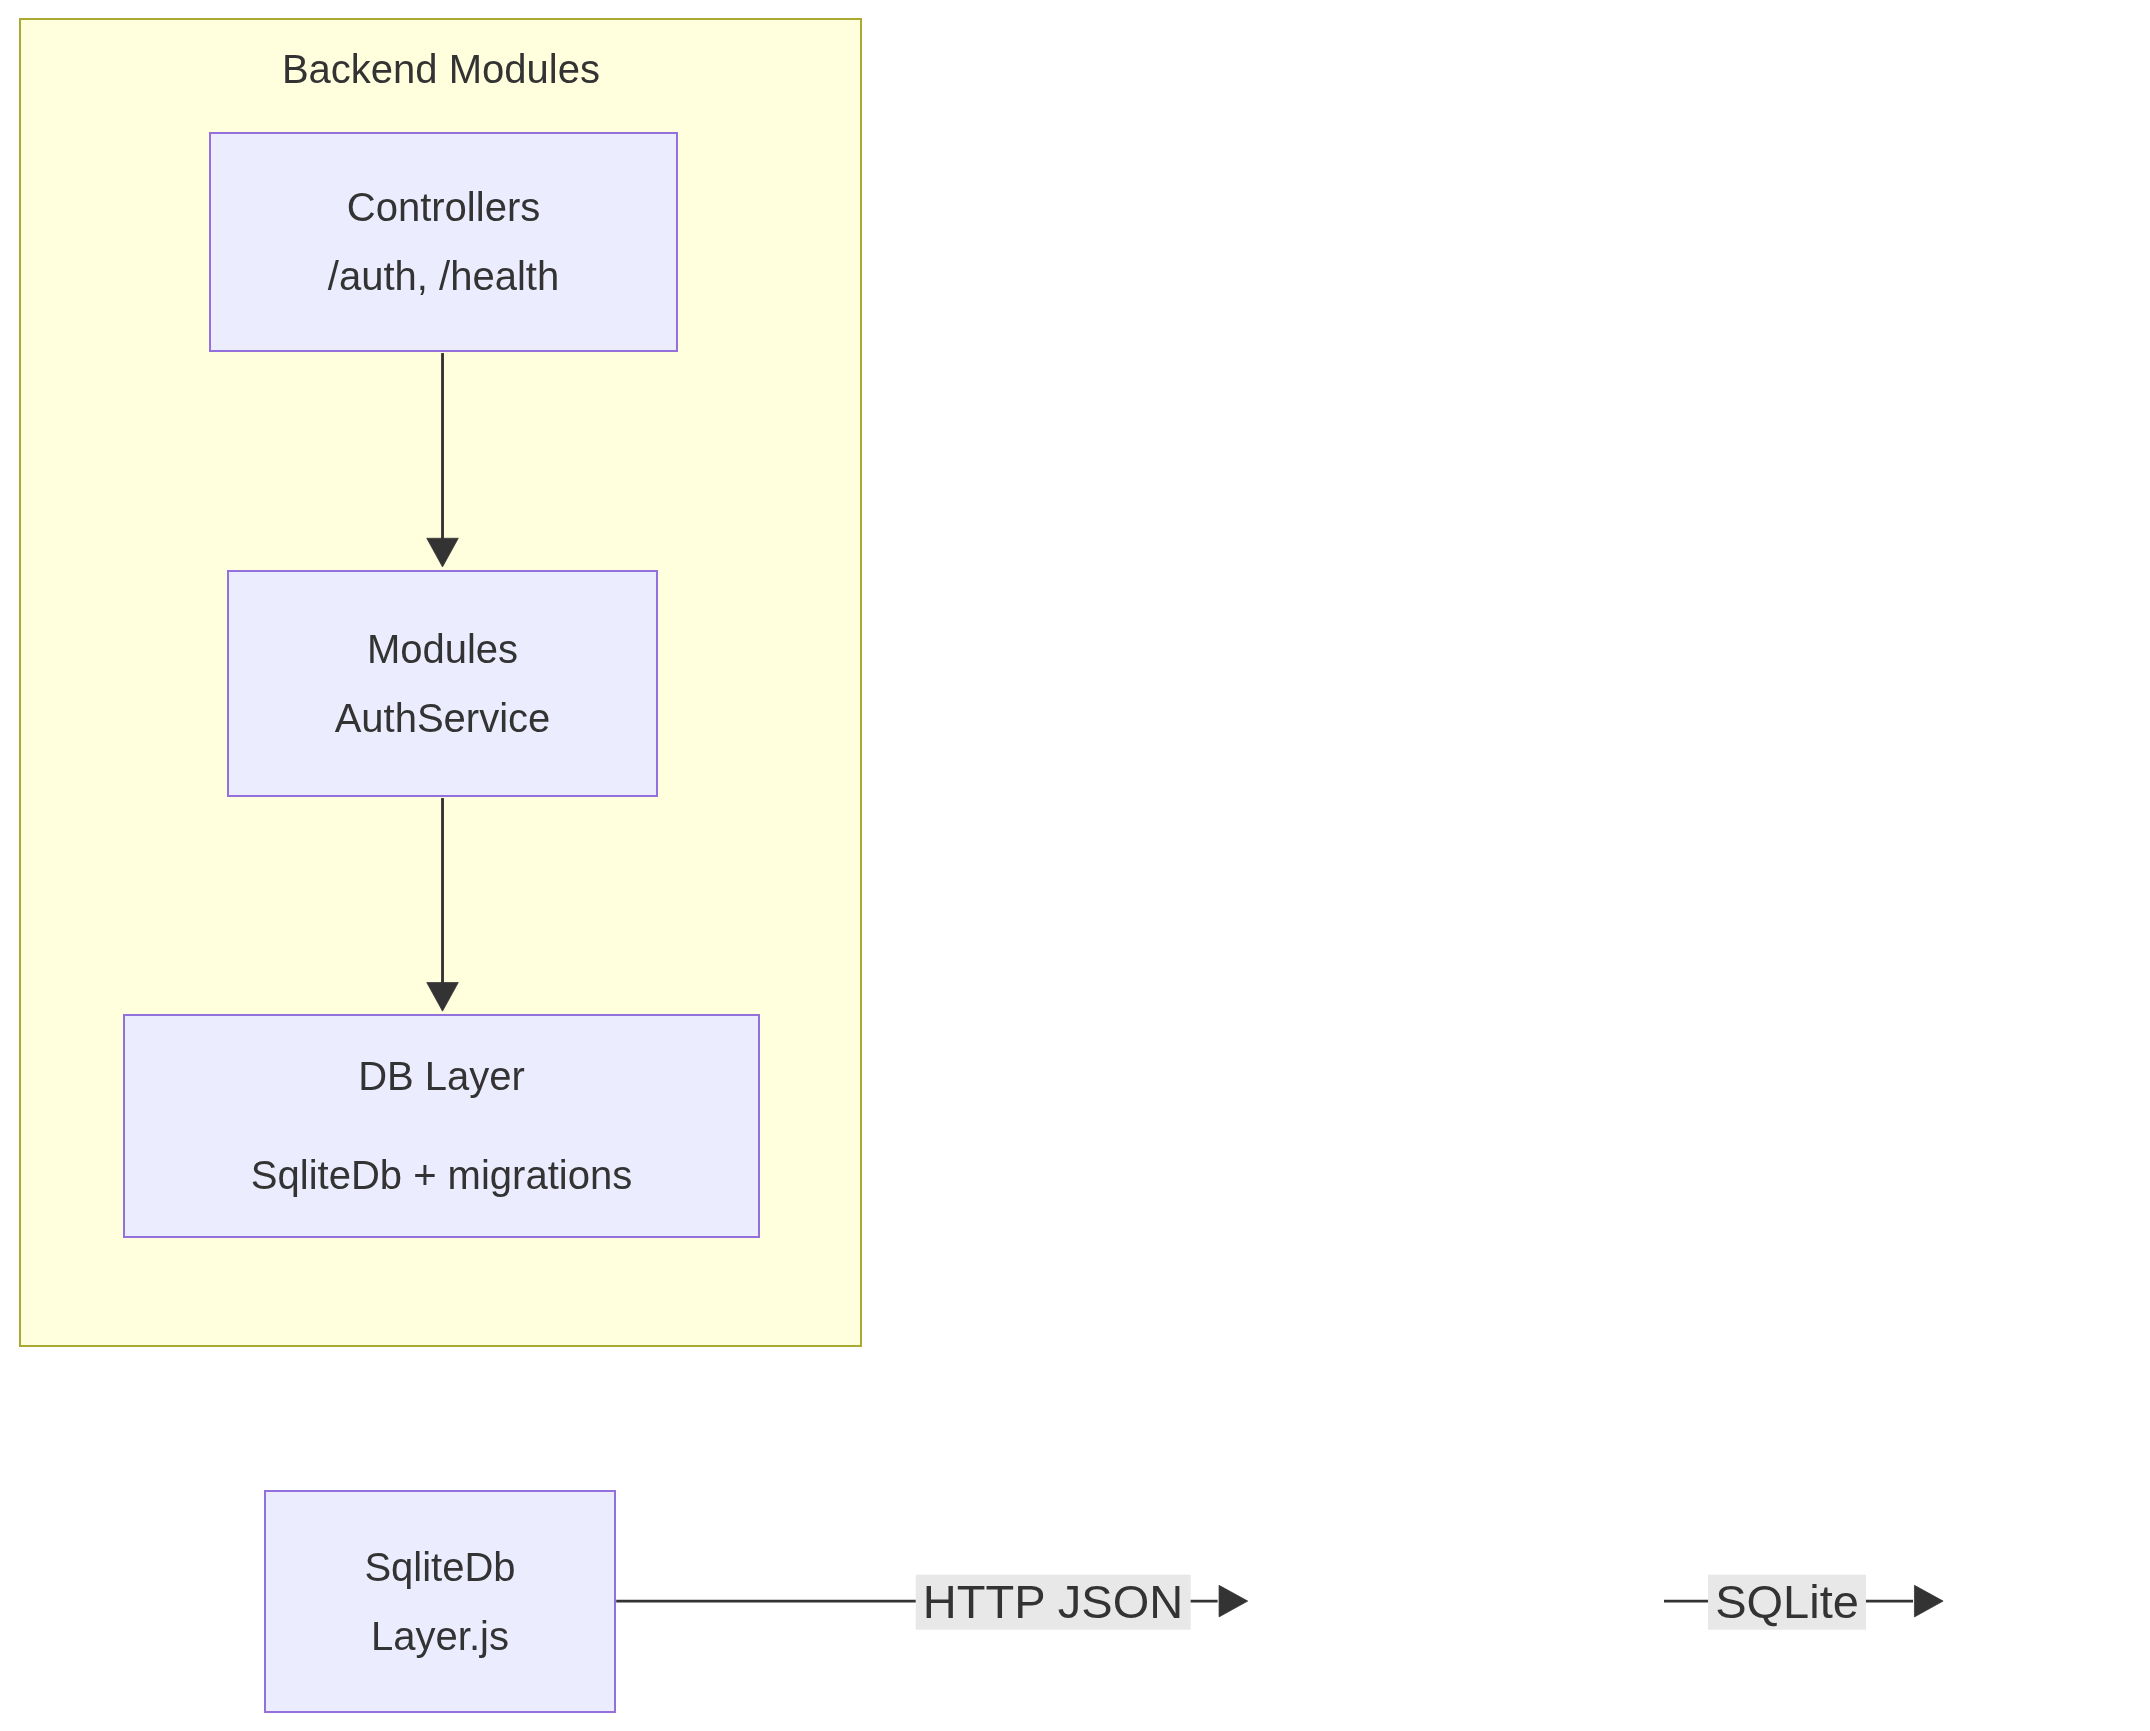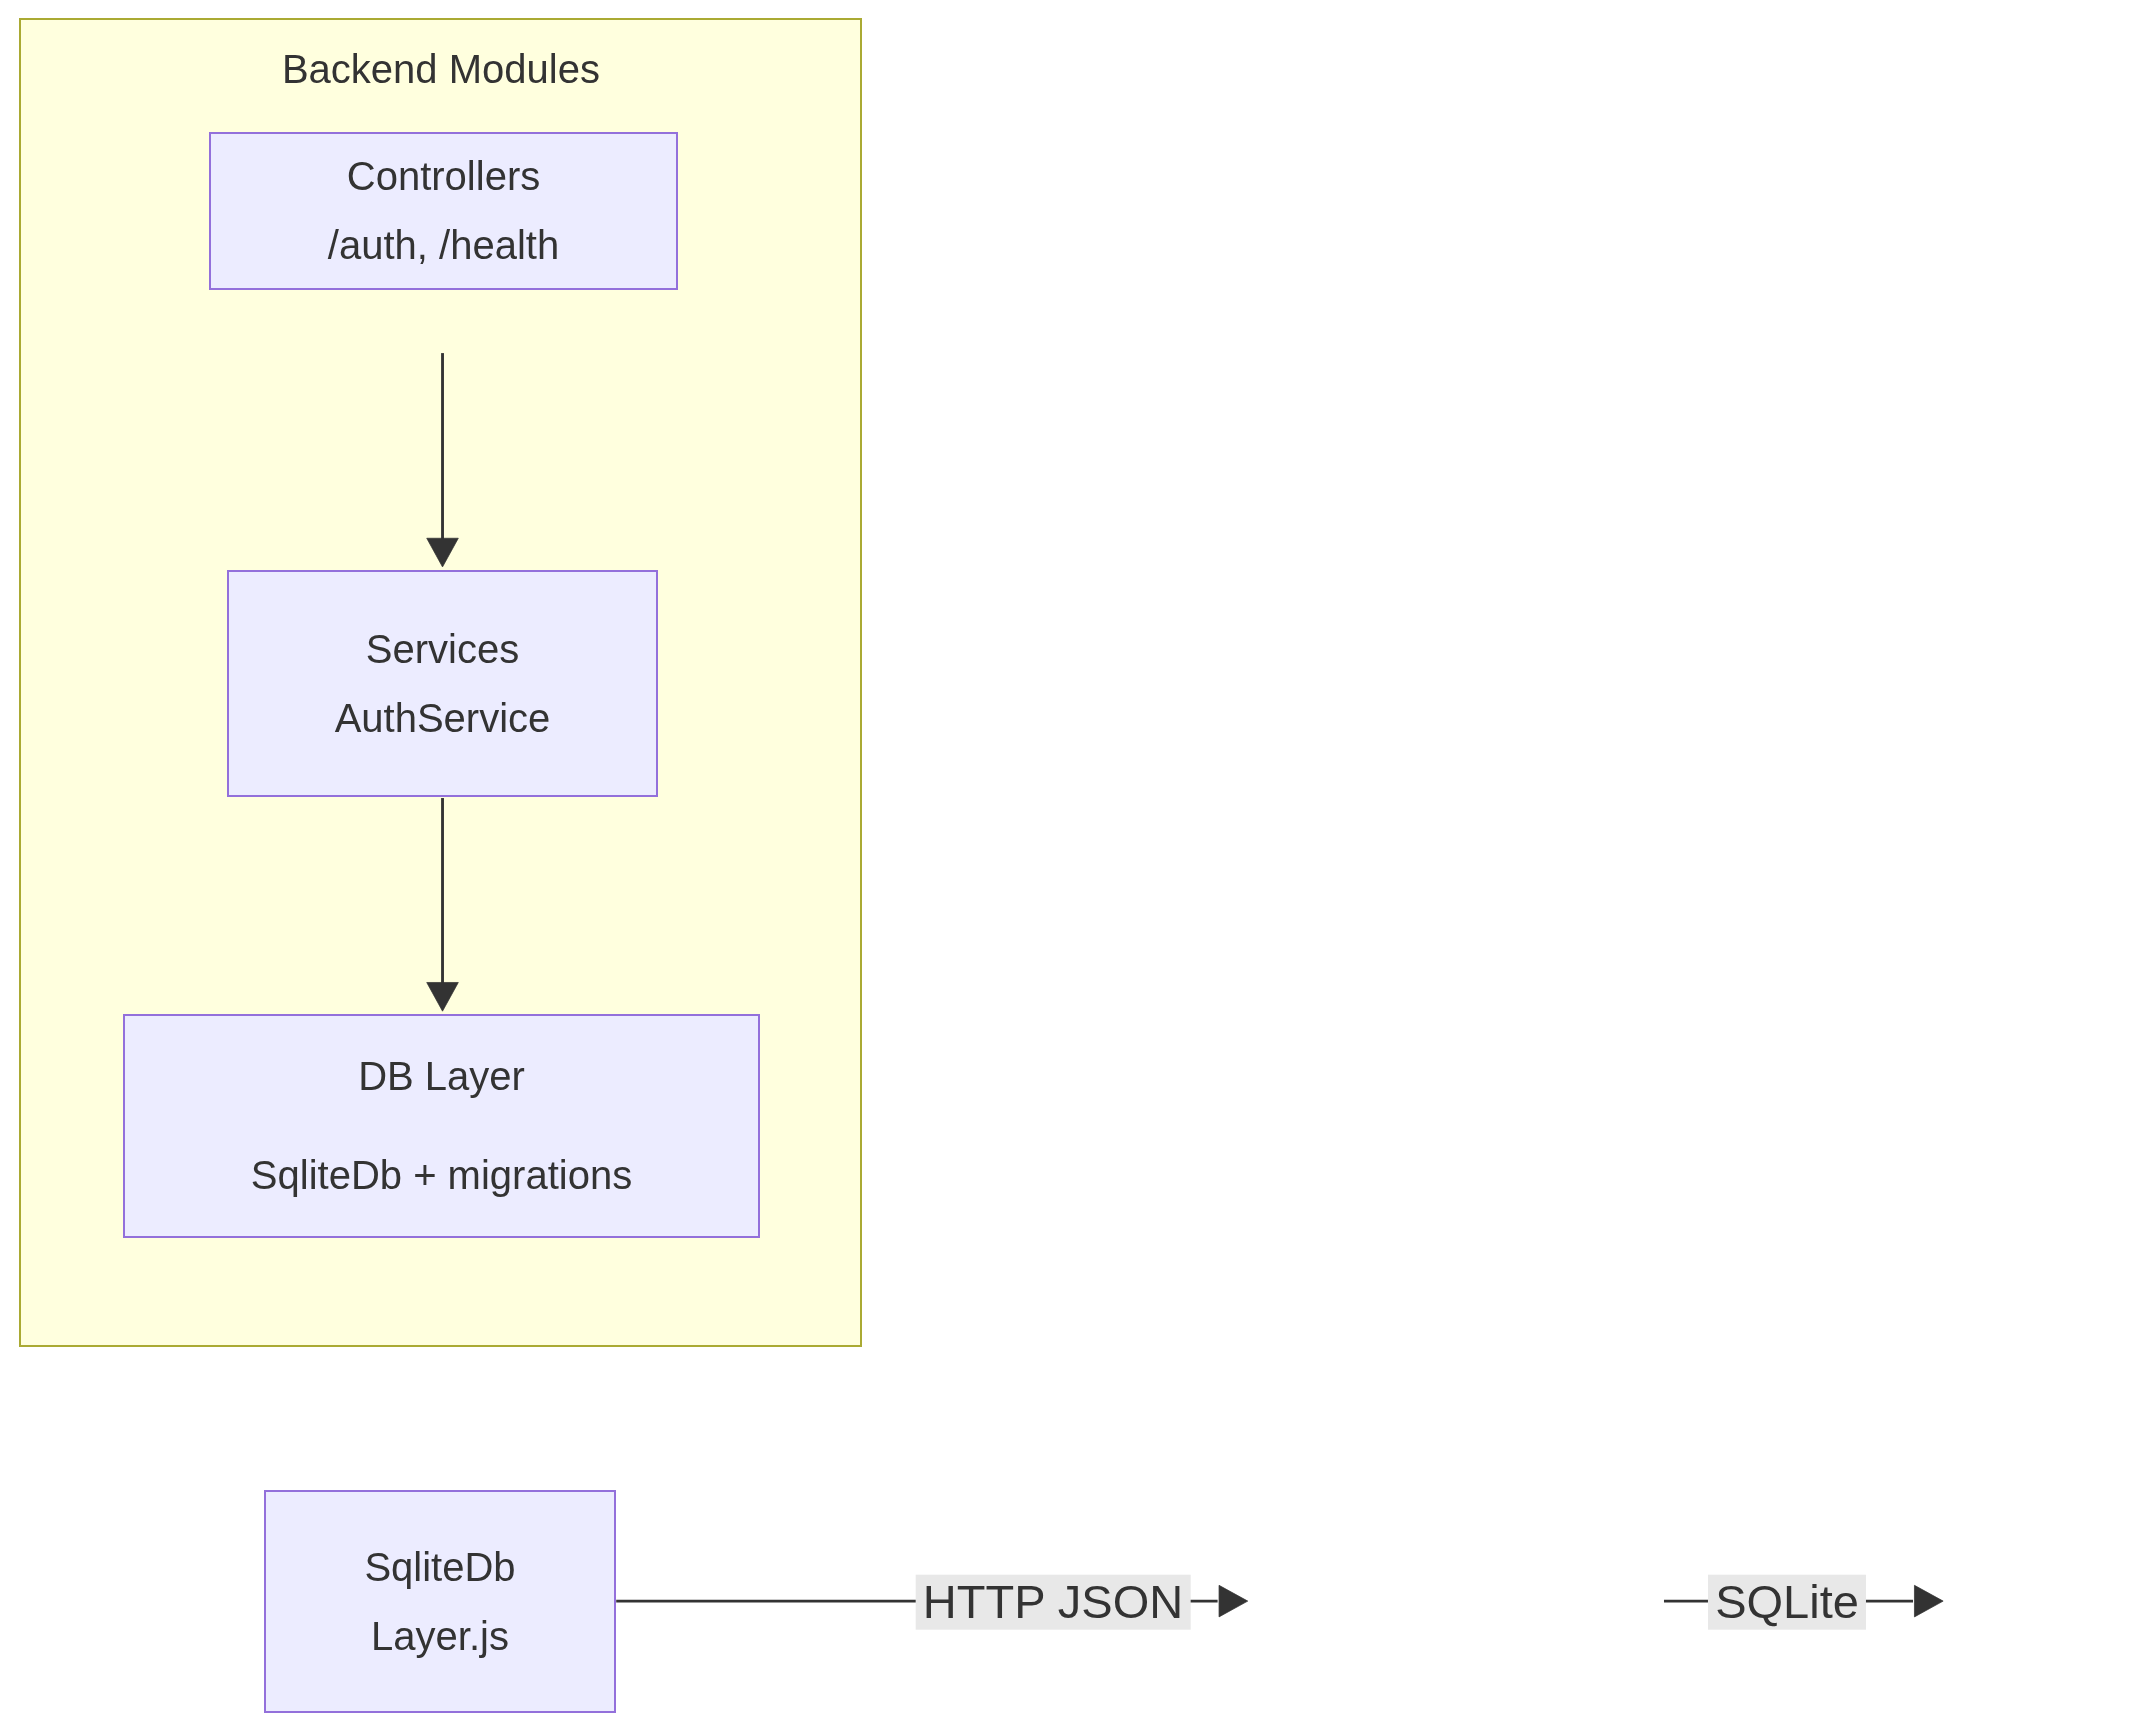--- a/index.html
+++ b/index.html
@@ -62,21 +62,21 @@
     border:2.2px solid var(--node-border);
     display:flex;
     flex-direction:column;
     align-items:center;
     justify-content:center;
     text-align:center;
     font-size:40px;
     line-height:69px;
     color:var(--text-color);
   }
-  .node-controllers{ left:209px;  top:132px;  width:469px; height:158px; }
+  .node-controllers{ left:209px;  top:132px;  width:469px; height:220px; }
   .node-services   { left:227px;  top:570px;  width:431px; height:227px; }
   .node-db         { left:123px;  top:1014px; width:637px; height:224px;gap:30px; }
   .node-browser    { left:264px;  top:1490px; width:352px; height:223px; }
   .node-drogon     { left:1250px; top:1490px; width:413px; height:225px; }
   .edge-label{
     position:absolute;
     transform:translate(-50%,-50%);
     background:var(--edge-label-bg);
     font-size:47px;
     line-height:46px;
@@ -134,21 +134,21 @@
       <polygon points="2667,2209 2667,2253 2707,2231"></polygon>
     </g>
   </svg>
 
   <div class="node node-controllers">
     <span>Controllers</span>
     <span>/auth, /health</span>
   </div>
 
   <div class="node node-services">
-    <span>Services</span>
+    <span>Modules</span>
     <span>AuthService</span>
   </div>
 
   <div class="node node-db">
     <span>DB Layer</span>
     <span>SqliteDb + migrations</span>
   </div>
 
   <div class="node node-browser">
     <span>SqliteDb</span>

